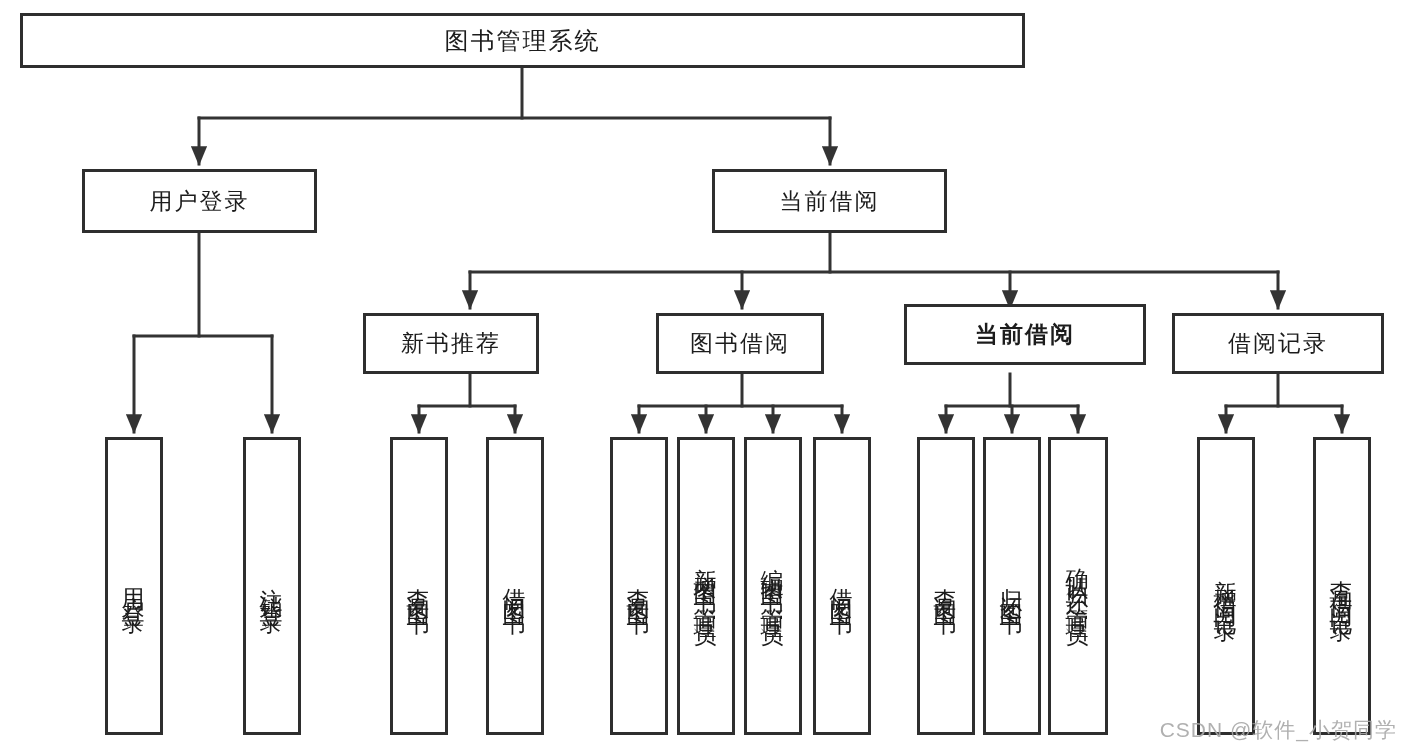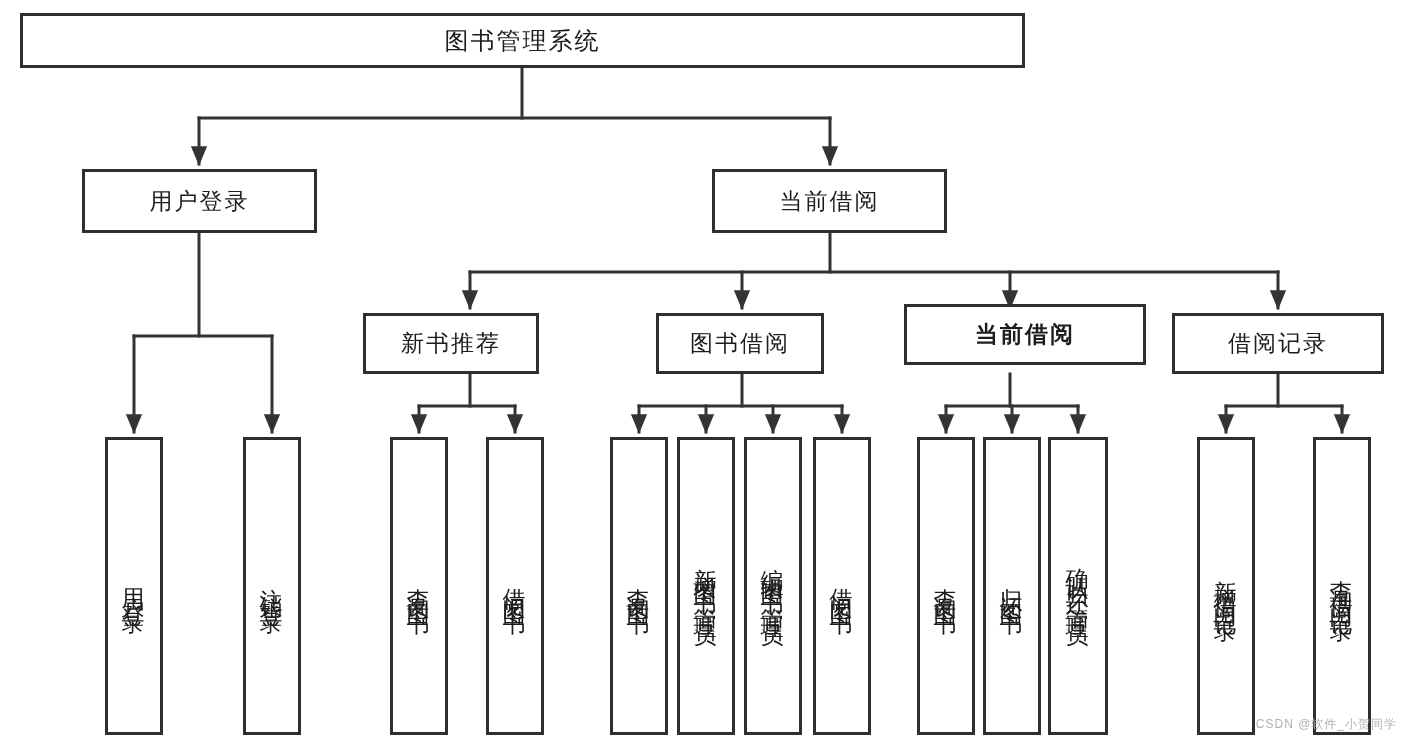--- a/index.html
+++ b/index.html
@@ -53,21 +53,21 @@
   
   .l1{left:105px;}  .l2{left:243px;}
   .l3{left:390px;}  .l4{left:486px;}
   .l5{left:610px;}  .l6{left:677px;}
   .l7{left:744px;}  .l8{left:813px;}
   .l9{left:917px;}  .l10{left:983px;} .l11{left:1048px;width:60px;}
   .l12{left:1197px;} .l13{left:1313px;}
   #watermark{
     position:absolute;
     right:8px;top:716px;
-    font-size:12px;
+    font-size:21px;
     color:var(--watermark);
     letter-spacing:1px;
     opacity:.9;
   }
 </style>
 </head>
 <body>
 
 <div id="canvas">
 

